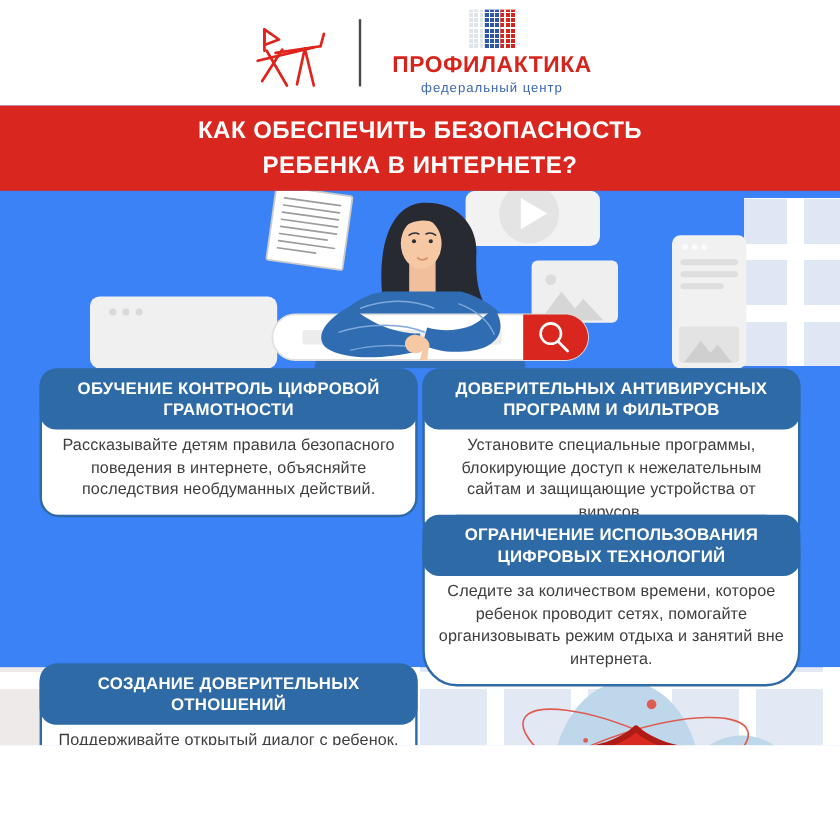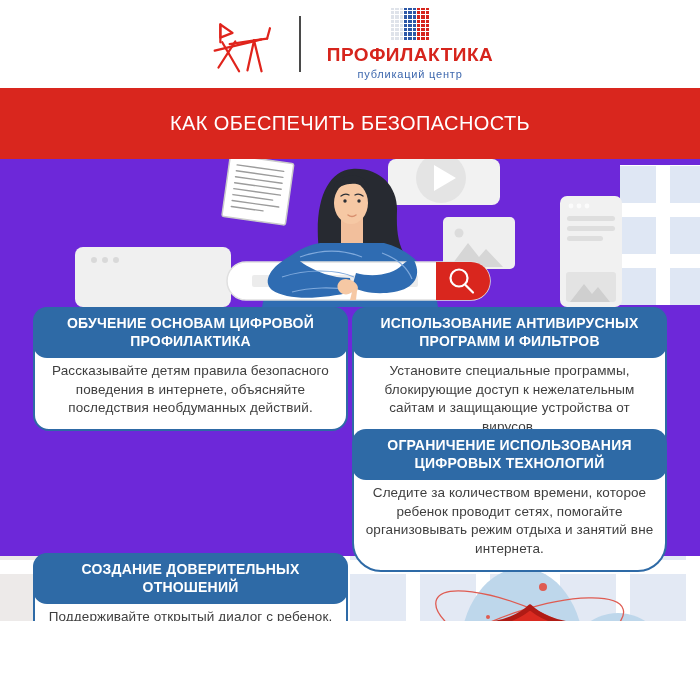--- a/index.html
+++ b/index.html
@@ -1,18 +1,18 @@
 <!DOCTYPE html>
 <html><head>
 <meta charset="utf-8">
 <style>
   html,body { margin:0; padding:0; background:#ffffff; }
   .page {
     position:relative; width:700px; height:621px; overflow:hidden;
-    background:#6d28d9; font-family:"Liberation Sans", sans-serif;
+    background:#3b82f6; font-family:"Liberation Sans", sans-serif;
     margin:0 auto;
   }
 
   
   .top-header {
     position:absolute; left:0; top:0; width:700px; height:88px;
     display:flex; align-items:center; justify-content:center; gap:26px;
     background:#ffffff;
   }
   .brand-mark { width:66px; height:58px; margin-top:4px; }
@@ -33,21 +33,21 @@
   }
   .brand-subtitle {
     color:#3e68ae; font-size:11px; letter-spacing:.8px; margin-top:3px;
   }
 
   
   .banner {
     position:absolute; left:0; top:88px; width:700px; height:71px;
     background:#d9261e; color:#ffffff; text-align:center;
     display:flex; flex-direction:column; justify-content:center;
-    font-weight:normal; font-size:20px; line-height:29px; letter-spacing:.4px;
+    font-weight:bold; font-size:20px; line-height:29px; letter-spacing:.4px;
   }
 
   
   .hero {
     position:absolute; left:0; top:159px; width:700px; height:148px; overflow:hidden;
   }
   .tiles {
     position:absolute;
     background-image:
       repeating-linear-gradient(90deg, transparent 0 36px, #ffffff 36px 50px),
@@ -108,26 +108,27 @@
       <path d="M50 25 L43 57"></path>
     </svg>
     <div class="header-divider"></div>
     <div class="brand-block">
       <div class="pixel-grid">
         <div class="pg light"></div>
         <div class="pg blue"></div>
         <div class="pg red"></div>
       </div>
       <div class="brand-name">ПРОФИЛАКТИКА</div>
-      <div class="brand-subtitle">публикаций центр</div>
+      <div class="brand-subtitle">федеральный центр</div>
     </div>
   </div>
 
   <div class="banner">
     <span>КАК ОБЕСПЕЧИТЬ БЕЗОПАСНОСТЬ</span>
+    <span>РЕБЕНКА В ИНТЕРНЕТЕ?</span>
   </div>
 
   <div class="hero">
     <div class="tiles tiles-hero"></div>
     <svg class="hero-svg" viewBox="0 0 700 148" width="700" height="148">
 
       <g>
         <rect x="75" y="88" width="156" height="60" rx="8" fill="#f0f0f0"></rect>
         <circle cx="94" cy="101" r="3" fill="#d9d9d9"></circle>
         <circle cx="105" cy="101" r="3" fill="#d9d9d9"></circle>
@@ -203,25 +204,25 @@
           <path d="M282 118 C306 110 336 110 354 118"></path>
           <path d="M382 94 C398 100 408 110 412 120"></path>
           <path d="M292 133 C310 128 334 128 350 131"></path>
         </g>
         <path d="M346 120 C340 120 336 125 338 130 C340 136 348 137 352 133 L350 141 L356 141 L357 132 C360 128 356 121 346 120 Z" fill="#f6c8a4"></path>
       </g>
     </svg>
   </div>
 
   <div class="card card-1">
-    <div class="card-header">ОБУЧЕНИЕ ОСНОВАМ ЦИФРОВОЙ ПРОФИЛАКТИКА</div>
+    <div class="card-header">ОБУЧЕНИЕ КОНТРОЛЬ ЦИФРОВОЙ ГРАМОТНОСТИ</div>
     <div class="card-body">Рассказывайте детям правила безопасного поведения в интернете, объясняйте последствия необдуманных действий.</div>
   </div>
   <div class="card card-2">
-    <div class="card-header">ИСПОЛЬЗОВАНИЕ АНТИВИРУСНЫХ ПРОГРАММ И ФИЛЬТРОВ</div>
+    <div class="card-header">ДОВЕРИТЕЛЬНЫХ АНТИВИРУСНЫХ ПРОГРАММ И ФИЛЬТРОВ</div>
     <div class="card-body">Установите специальные программы, блокирующие доступ к нежелательным сайтам и защищающие устройства от вирусов.</div>
   </div>
   <div class="card card-4">
     <div class="card-header">ОГРАНИЧЕНИЕ ИСПОЛЬЗОВАНИЯ ЦИФРОВЫХ ТЕХНОЛОГИЙ</div>
     <div class="card-body">Следите за количеством времени, которое ребенок проводит сетях, помогайте организовывать режим отдыха и занятий вне интернета.</div>
   </div>
   <div class="card card-5">
     <div class="card-header">СОЗДАНИЕ ДОВЕРИТЕЛЬНЫХ ОТНОШЕНИЙ</div>
     <div class="card-body">Поддерживайте открытый диалог с ребенок, позволяйте ему делиться своими переживаниями и сомнениями относительно взаимодействия в сети.</div>
   </div>

